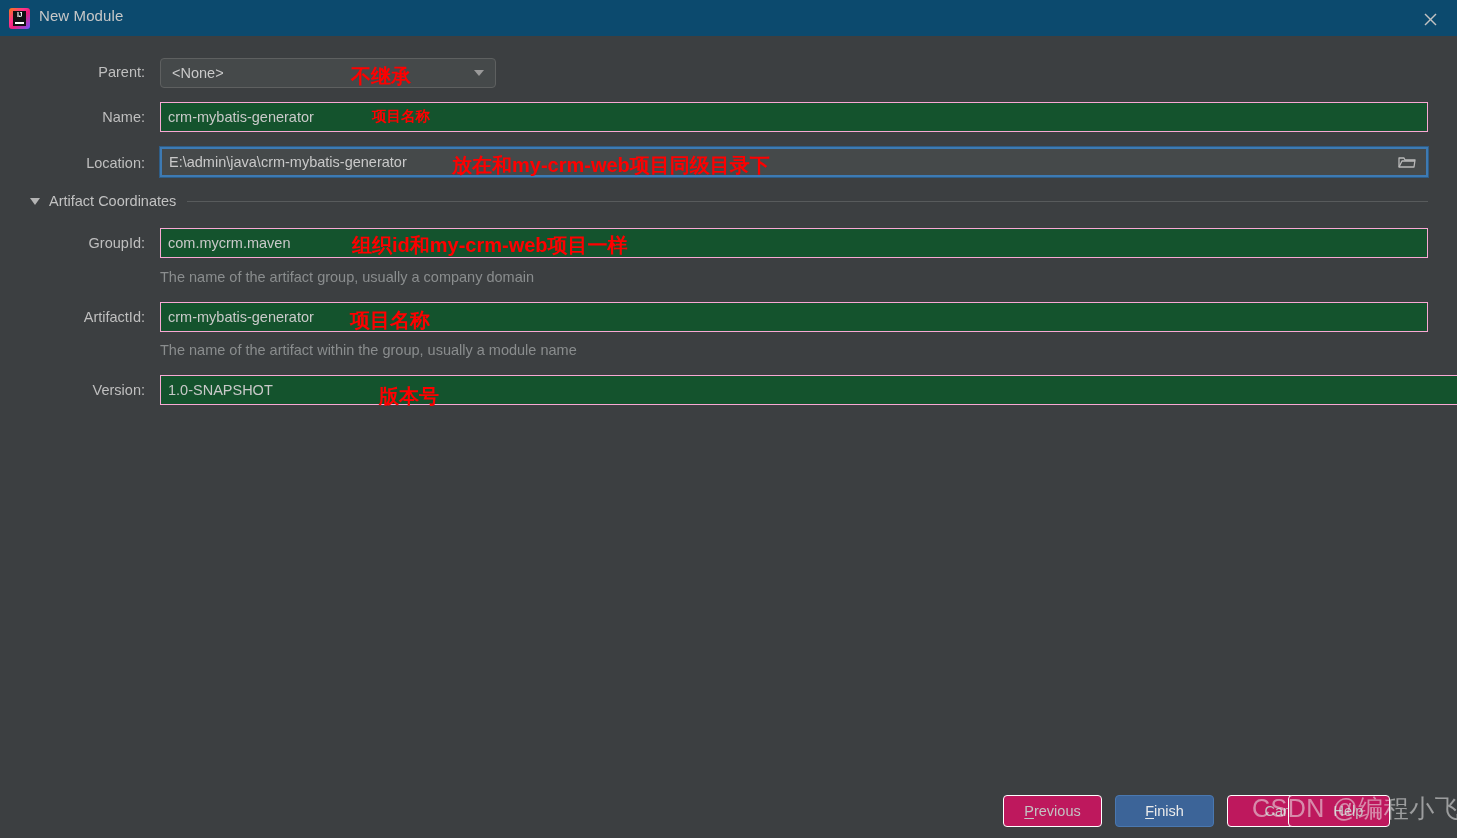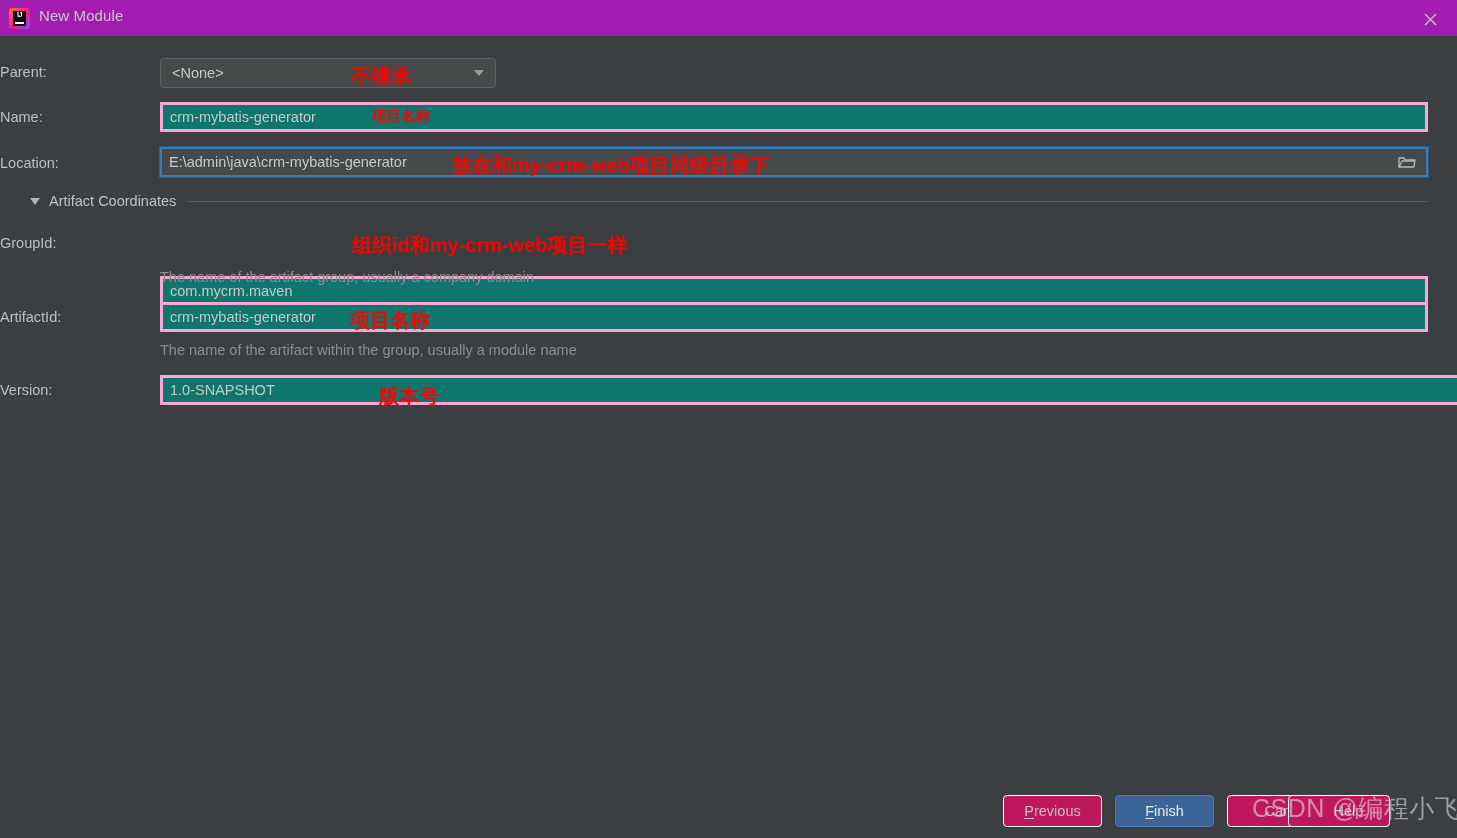--- a/index.html
+++ b/index.html
@@ -7,21 +7,21 @@
     width: 1457px; height: 838px;
     background: #3c3f41;
     font-family: "Liberation Sans", sans-serif;
     overflow: hidden;
   }
   body { position: relative; color: #bbbbbb; }
 
   
   .titlebar {
     position: absolute; left: 0; top: 0; width: 1457px; height: 36px;
-    background: #a21caf;
+    background: #0c4a6e;
     display: flex; align-items: center;
   }
   .app-logo {
     position: absolute; left: 9px; top: 8px;
     width: 21px; height: 21px; border-radius: 3px;
     background: linear-gradient(135deg, #f97a12 0%, #ff318c 38%, #ed1e79 55%, #6b57ff 100%);
     overflow: hidden;
   }
   .app-logo .ij-box {
     position: absolute; left: 4px; top: 3px; width: 13px; height: 15px;
@@ -39,27 +39,27 @@
     position: absolute; left: 39px; top: 7px;
     font-size: 15px; color: #c8c8c8; letter-spacing: 0.1px;
   }
   .close-btn {
     position: absolute; right: 16px; top: 8px;
     width: 22px; height: 22px; cursor: pointer;
     display: flex; align-items: center; justify-content: center;
     color: #bdbdbd; font-size: 17px; line-height: 1;
   }
   .lbl {
-    position: absolute; text-align: left; font-size: 14.5px; color: #bfbfbf;
+    position: absolute; text-align: right; font-size: 14.5px; color: #bfbfbf;
     white-space: nowrap;
   }
   .field {
     position: absolute;
-    background: #0f766e;
-    border: 3px solid #f9a8d4;
+    background: #14532d;
+    border: 1px solid #f9a8d4;
     color: #c9c9c9;
     font-size: 14.5px;
     display: flex; align-items: center;
     padding-left: 7px;
     height: 30px;
     white-space: nowrap;
     overflow: hidden;
   }
   .field.focused {
     border: 2px solid #3d7ab3;
@@ -193,21 +193,21 @@
 </div>
 <div class="annot big" style="left:452px; top:152px;">放在和my-crm-web项目同级目录下</div>
 
 <div class="section">
   <span class="tri"></span>
   <span class="sec-title">Artifact Coordinates</span>
   <span class="sec-line"></span>
 </div>
 
 <div class="lbl" style="left:0px; top:235px; width:145px;">GroupId:</div>
-<div class="field" style="left:160px; top:228px; width:1268px;margin-top:48px;">
+<div class="field" style="left:160px; top:228px; width:1268px;">
   <span>com.mycrm.maven</span>
 </div>
 <div class="annot big" style="left:352px; top:232px;">组织id和my-crm-web项目一样</div>
 <div class="hint" style="left:160px; top:269px;">The name of the artifact group, usually a company domain</div>
 
 <div class="lbl" style="left:0px; top:309px; width:145px;">ArtifactId:</div>
 <div class="field" style="left:160px; top:302px; width:1268px;">
   <span>crm-mybatis-generator</span>
 </div>
 <div class="annot big" style="left:350px; top:307px;">项目名称</div>

